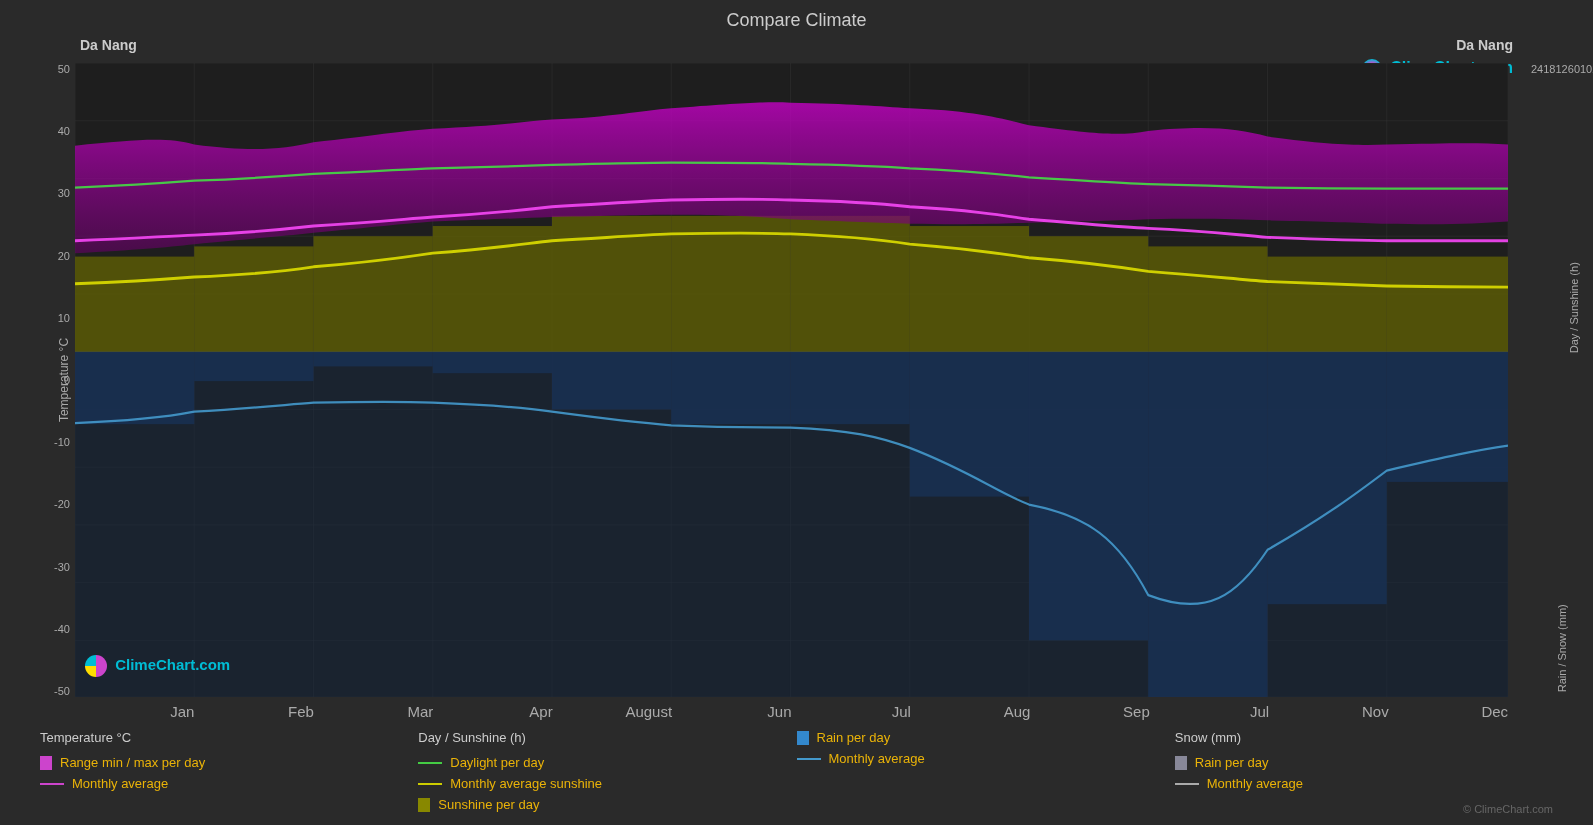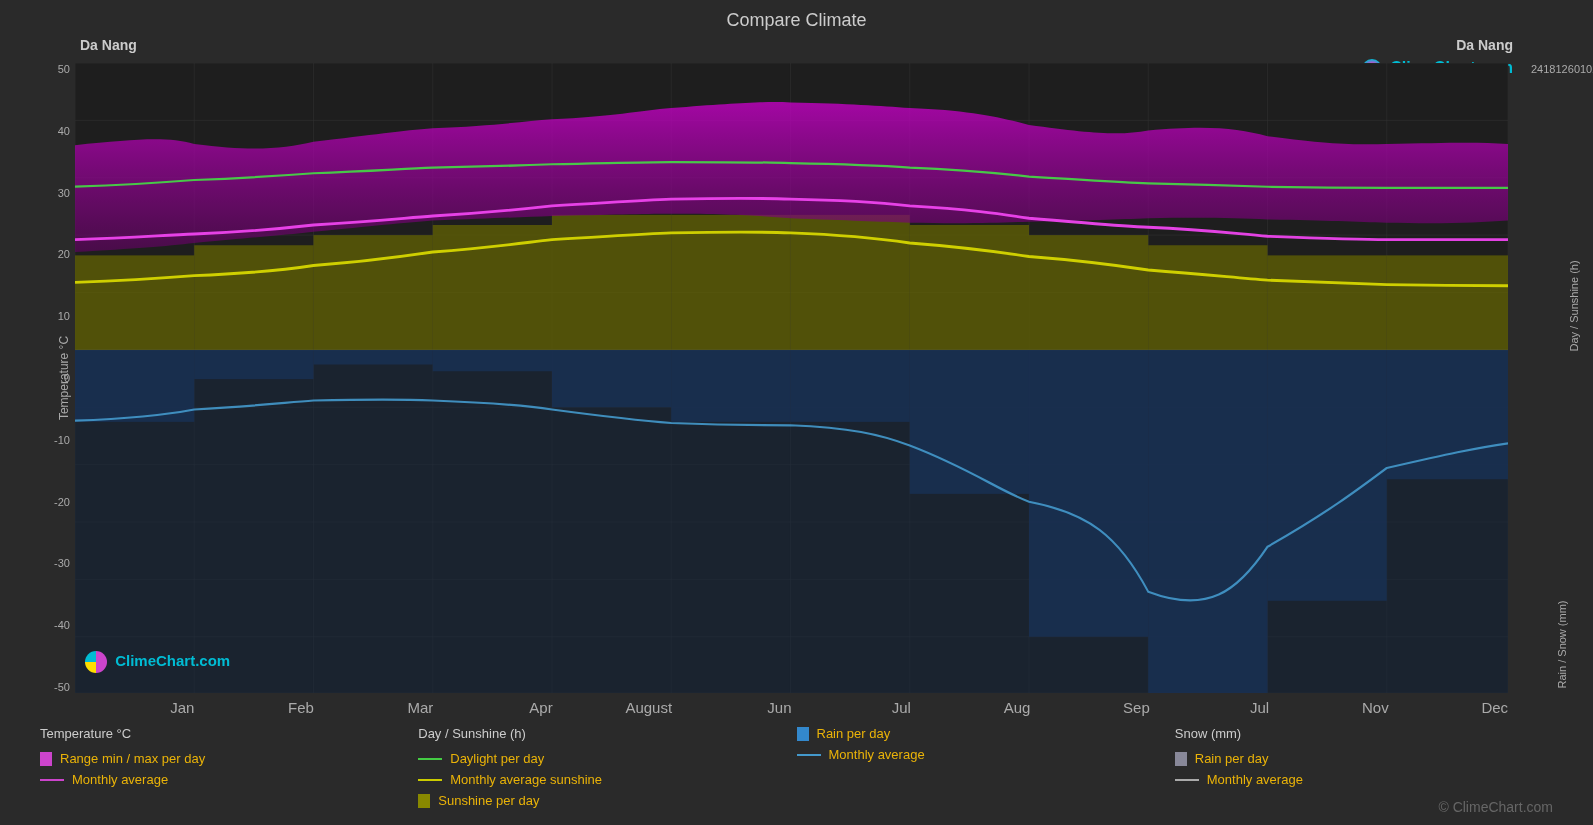--- a/index.html
+++ b/index.html
@@ -413,17 +413,17 @@
         <div class="legend-title">Snow (mm)</div>
         <div class="legend-item">
           <span class="legend-swatch" style="background:#888899; height:14px; width:12px;"></span>
           <span>Rain per day</span>
         </div>
         <div class="legend-item">
           <span class="legend-line" style="background:#aaaaaa; height:2px;"></span>
           <span>Monthly average</span>
         </div>
         <div style="flex:1;"></div>
-        <div style="text-align:right; font-size:14px; color:#666;">© ClimeChart.com</div>
+        <div style="text-align:right; font-size:11px; color:#666;">© ClimeChart.com</div>
       </div>
     </div>
   </div>
 </div>
 
 </body></html>

